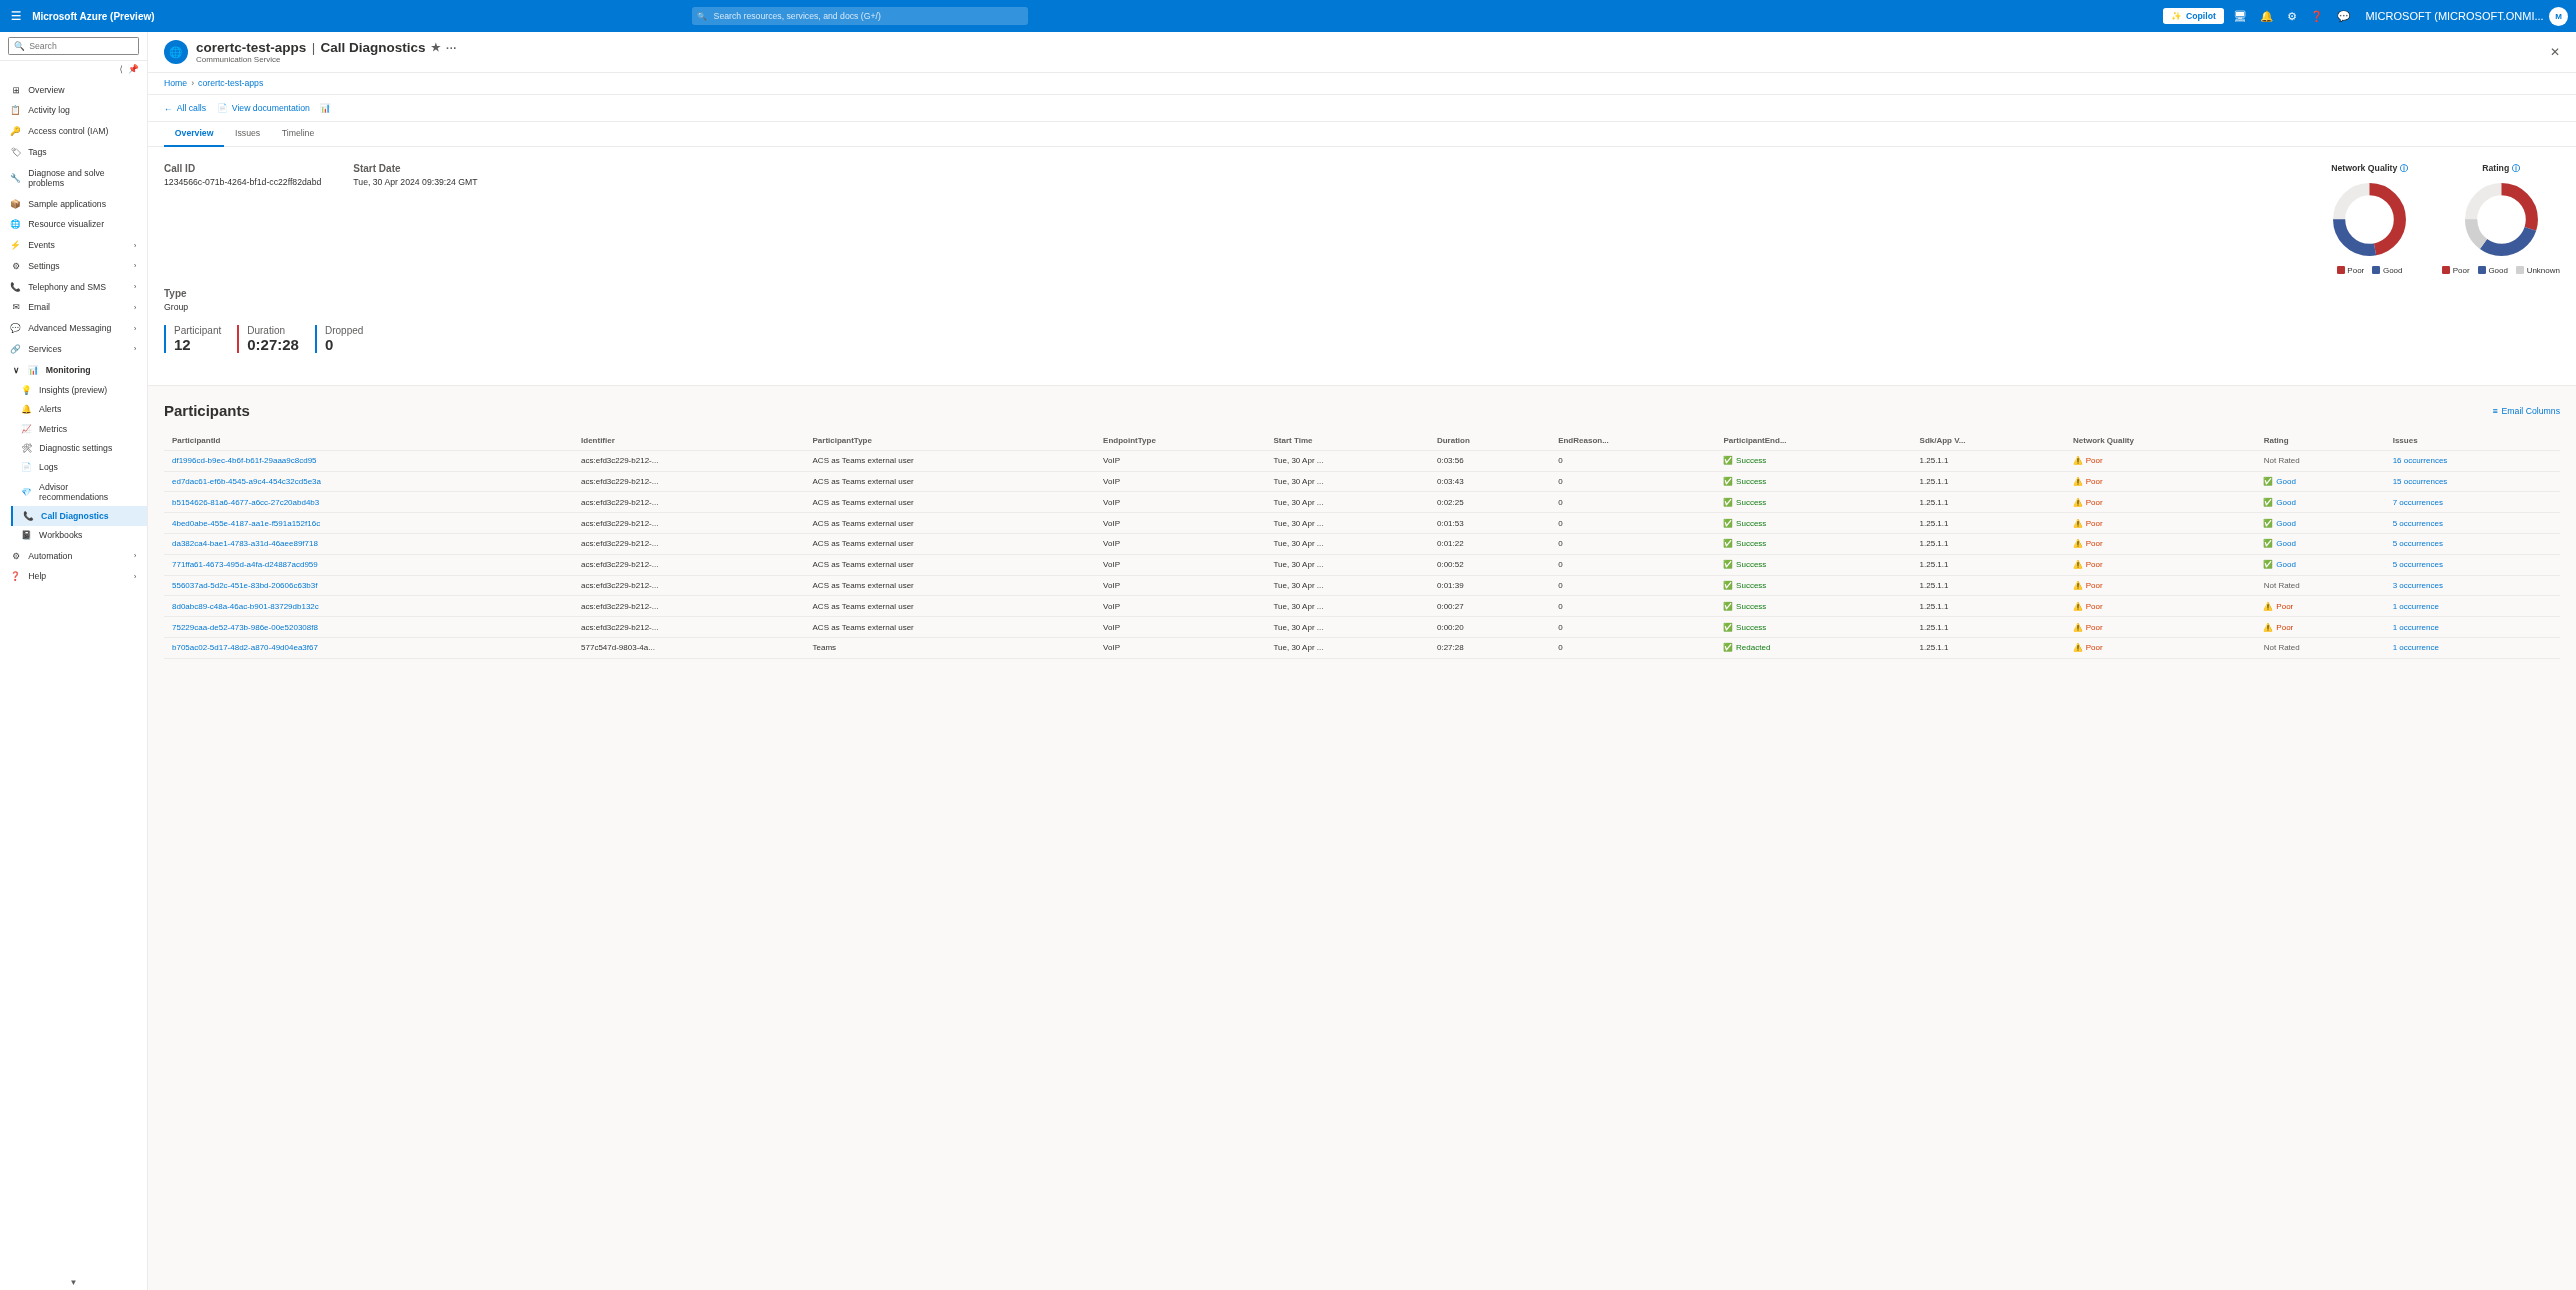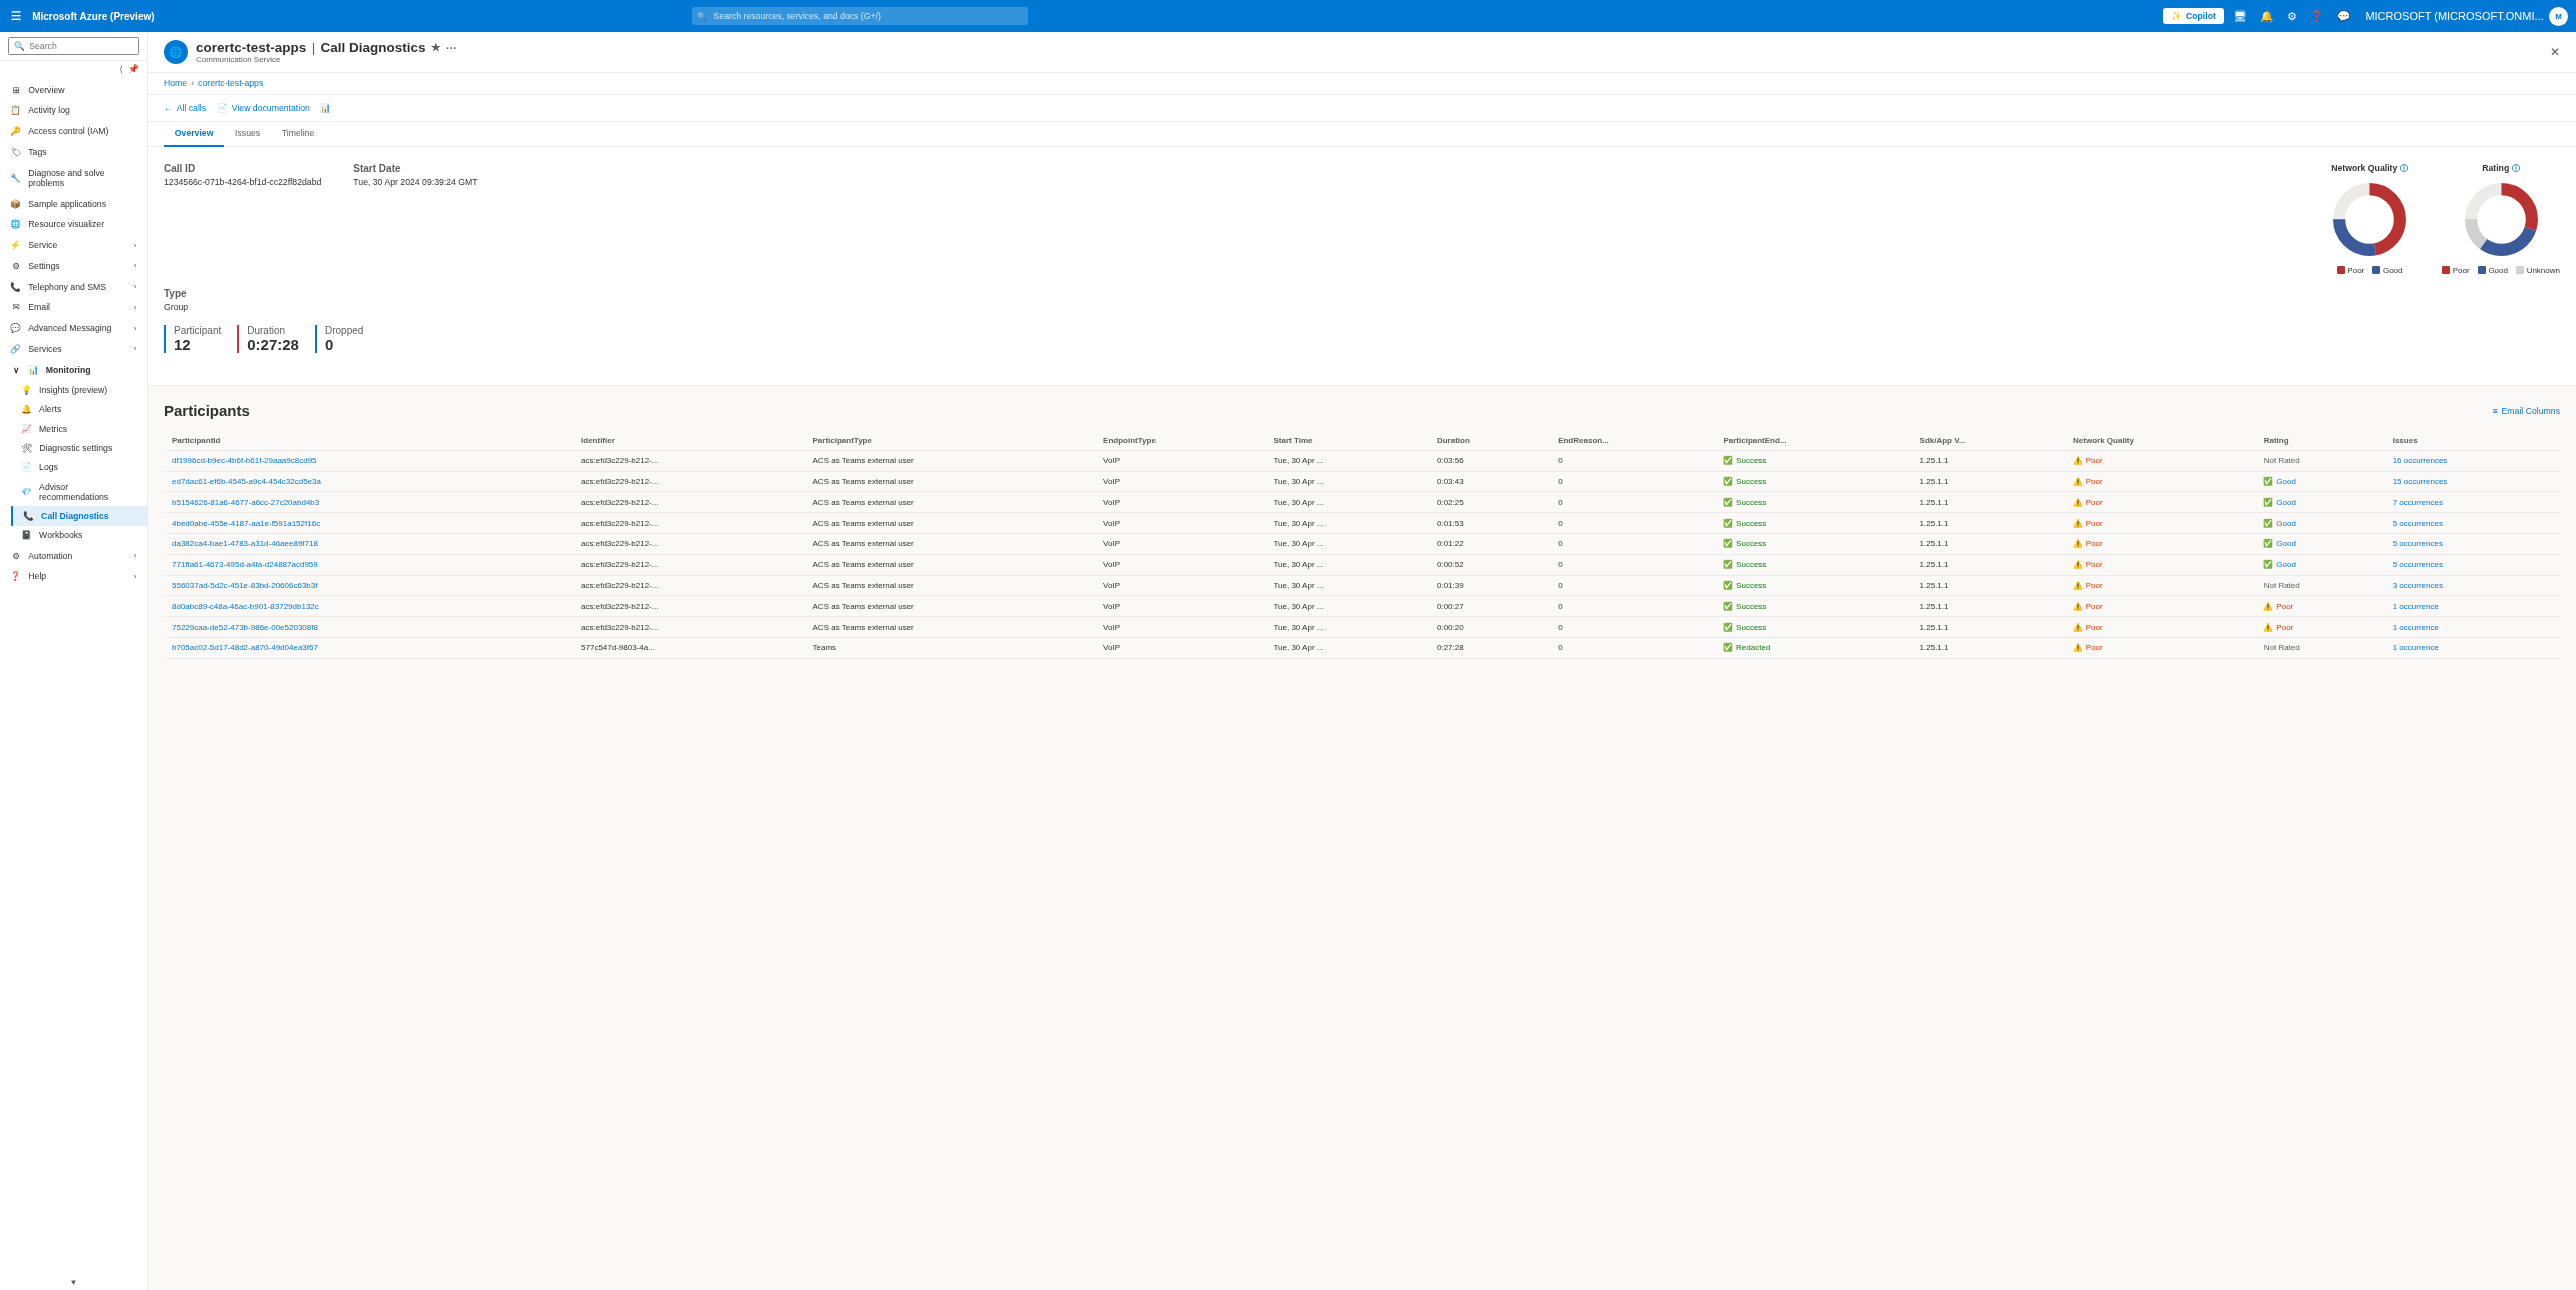--- a/index.html
+++ b/index.html
@@ -153,21 +153,21 @@
       <div class="sidebar-item">
         <span class="icon">📦</span>
         <span>Sample applications</span>
       </div>
       <div class="sidebar-item">
         <span class="icon">🌐</span>
         <span>Resource visualizer</span>
       </div>
       <div class="sidebar-item">
         <span class="icon">⚡</span>
-        <span>Service</span>
+        <span>Events</span>
         <span class="chevron">›</span>
       </div>
       <div class="sidebar-item">
         <span class="icon">⚙</span>
         <span>Settings</span>
         <span class="chevron">›</span>
       </div>
       <div class="sidebar-item">
         <span class="icon">📞</span>
         <span>Telephony and SMS</span>

